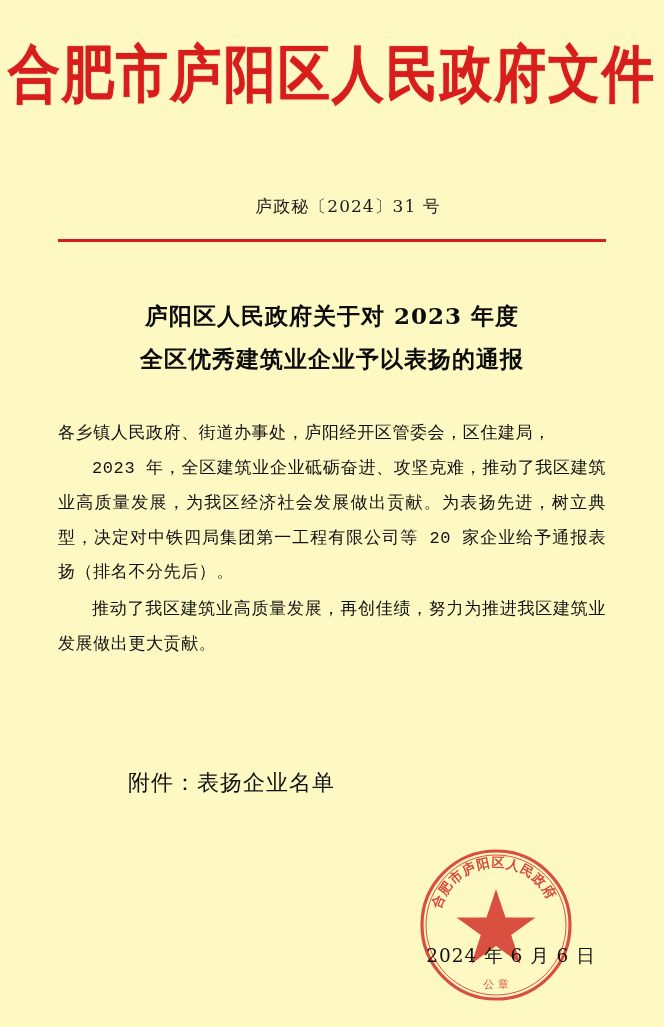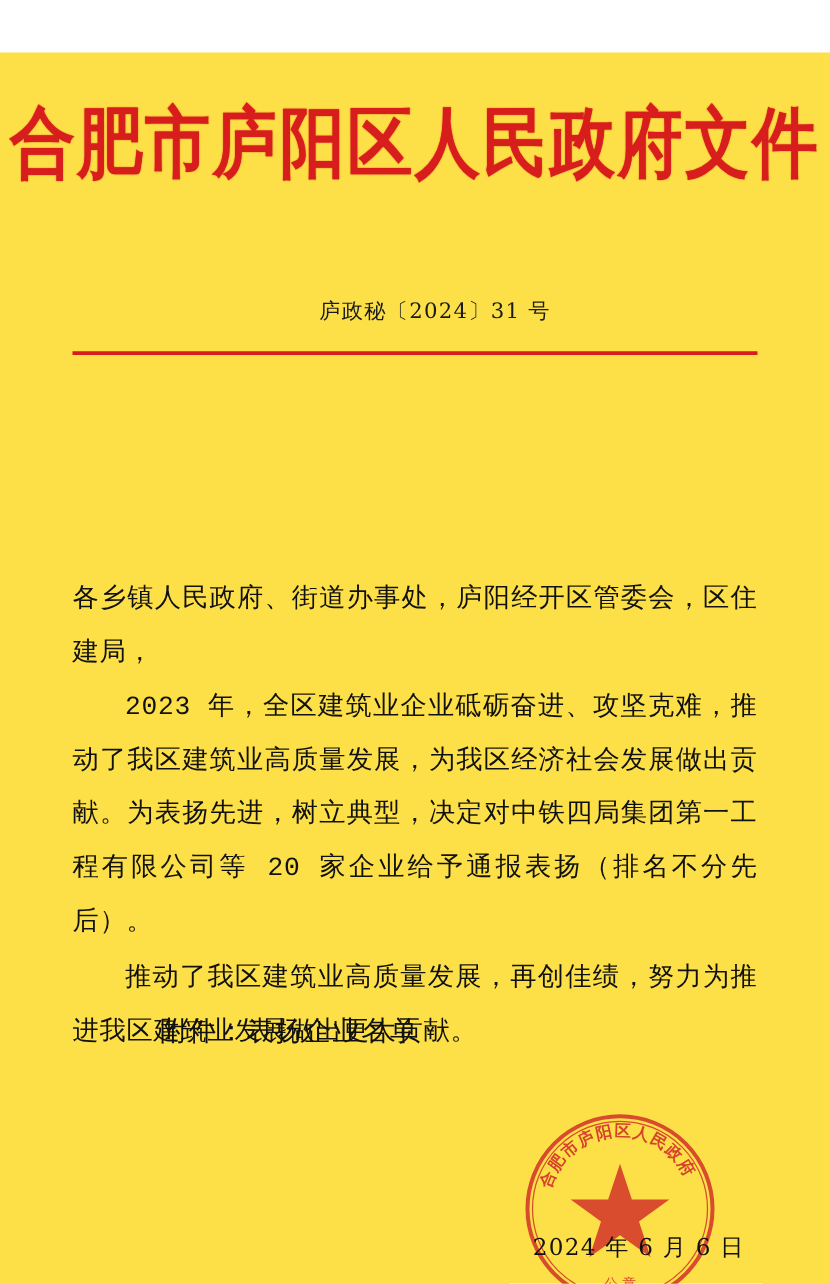--- a/index.html
+++ b/index.html
@@ -12,22 +12,21 @@
     height: 1027px;
     position: relative;
     font-family: "DejaVu Serif", "Liberation Serif", serif;
     color: #111111;
     overflow: hidden;
   }
 
   .page {
     position: absolute;
     inset: 0;
-    background: #fde047;
-    margin-top: 42px;
+    background: #fef9c3;
   }
 
   
   .masthead {
     position: absolute;
     top: 38px;
     left: 0;
     width: 100%;
     text-align: center;
   }
@@ -81,21 +80,21 @@
     color: #0c0c0c;
   }
   .doc-title div { white-space: nowrap; }
 
   
   .body-text {
     position: absolute;
     top: 415px;
     left: 58px;
     width: 548px;
-    font-size: 21px;
+    font-size: 17px;
     line-height: 2.05;
     letter-spacing: 0.6px;
     color: #111111;
     text-align: justify;
   }
   .body-text p {
     margin: 0 0 2px 0;
   }
   .indent { text-indent: 2em; font-family: Liberation Mono, monospace; }
 
@@ -137,20 +136,24 @@
 <div class="page">
 
   <div class="masthead">
     <span class="masthead-title">合肥市庐阳区人民政府文件</span>
   </div>
 
   <div class="doc-number">庐政秘〔2024〕31 号</div>
 
   <div class="red-rule"></div>
 
+  <div class="doc-title">
+    <div>庐阳区人民政府关于对 2023 年度</div>
+    <div>全区优秀建筑业企业予以表扬的通报</div>
+  </div>
 
   <div class="body-text">
     <p>各乡镇人民政府、街道办事处，庐阳经开区管委会，区住建局，</p>
     <p class="indent">2023 年，全区建筑业企业砥砺奋进、攻坚克难，推动了我区建筑业高质量发展，为我区经济社会发展做出贡献。为表扬先进，树立典型，决定对中铁四局集团第一工程有限公司等 20 家企业给予通报表扬（排名不分先后）。</p>
     <p class="indent">推动了我区建筑业高质量发展，再创佳绩，努力为推进我区建筑业发展做出更大贡献。</p>
   </div>
 
   <div class="attachment">附件：表扬企业名单</div>
 
   <div class="seal">

